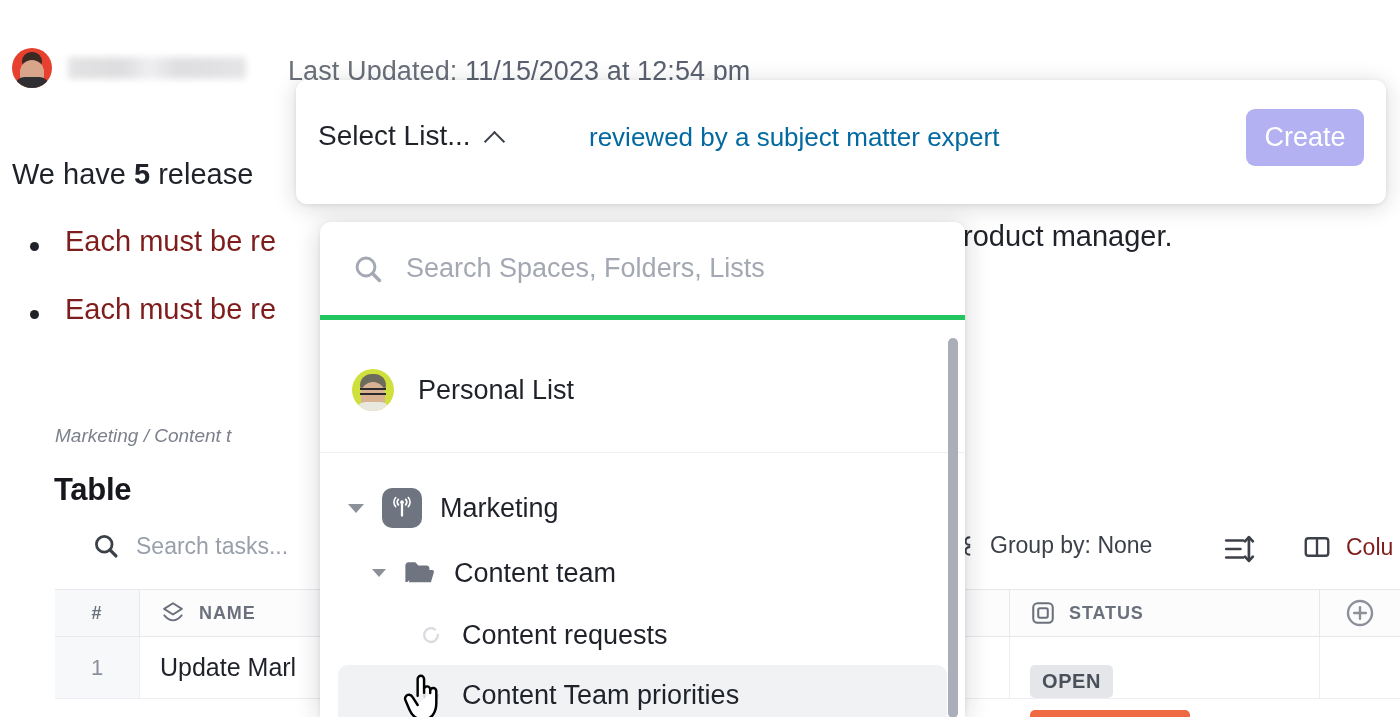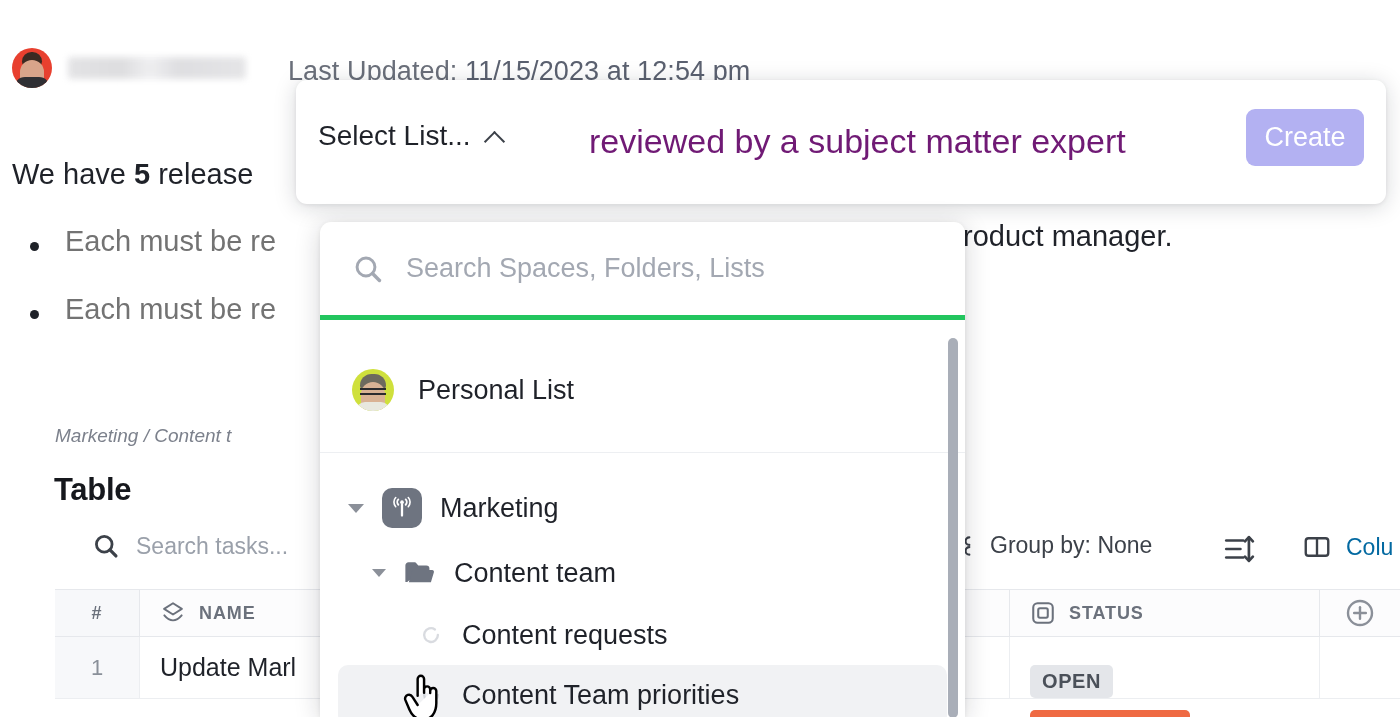--- a/index.html
+++ b/index.html
@@ -50,21 +50,21 @@
   .doc-updated .date { color:#5b6170; }
 
   .doc-para {
     position:absolute; left:12px; top:158px;
     font-size: 29px; color:#1f2229; white-space:nowrap;
   }
   .doc-para b { font-weight:700; }
 
   .doc-bullet {
     position:absolute; left:30px;
-    font-size: 29px; color:#737373; white-space:nowrap;
+    font-size: 29px; color:#7f1d1d; white-space:nowrap;
     display:flex; align-items:flex-start; gap:26px;
   }
   .doc-bullet .dot {
     width:9px; height:9px; border-radius:50%; background:#1f2229;
     margin-top:17px; flex:none;
   }
   #bullet1 { top: 225px; }
   #bullet2 { top: 293px; }
 
   
@@ -93,21 +93,21 @@
   }
   .tb-group {
     position:absolute; left:952px; top:2px;
     display:flex; align-items:center; gap:12px;
     font-size:23px; color:#3c4149; white-space:nowrap;
   }
   .tb-sort { position:absolute; left:1222px; top:2px; }
   .tb-columns {
     position:absolute; left:1302px; top:2px;
     display:flex; align-items:center; gap:14px;
-    font-size:23px; color:#0369a1; white-space:nowrap;
+    font-size:23px; color:#7f1d1d; white-space:nowrap;
   }
 
   
   .tbl { position:absolute; left:55px; top:589px; width:1345px; }
   .tbl-head { display:flex; height:48px; border-top:1px solid #e6e8ec; border-bottom:1px solid #e6e8ec; background:#fcfcfd;}
   .th {
     display:flex; align-items:center; gap:13px;
     font-size:18px; color:#6b717c; letter-spacing:.9px; font-weight:600;
     border-right:1px solid #e6e8ec; padding:0 20px;
   }
@@ -145,21 +145,21 @@
   .chev-up {
     width:19px; height:19px; position:relative;
   }
   .chev-up::before{
     content:""; position:absolute; left:1px; top:7px; width:13px; height:13px;
     border-left:2.4px solid #3c4149; border-top:2.4px solid #3c4149;
     transform: rotate(45deg);
   }
   .popup-desc {
     position:absolute; left:293px; top:42px;
-    font-size:34px; color:#701a75; white-space:nowrap;
+    font-size:26px; color:#0369a1; white-space:nowrap;
   }
   .create-btn {
     position:absolute; right:22px; top:29px;
     width:118px; height:57px; border-radius:9px;
     background:#b3b1f2; color:#ffffff;
     display:flex; align-items:center; justify-content:center;
     font-size:27px; border:none; cursor:pointer;
     font-family:"Liberation Sans", sans-serif;
   }
 

